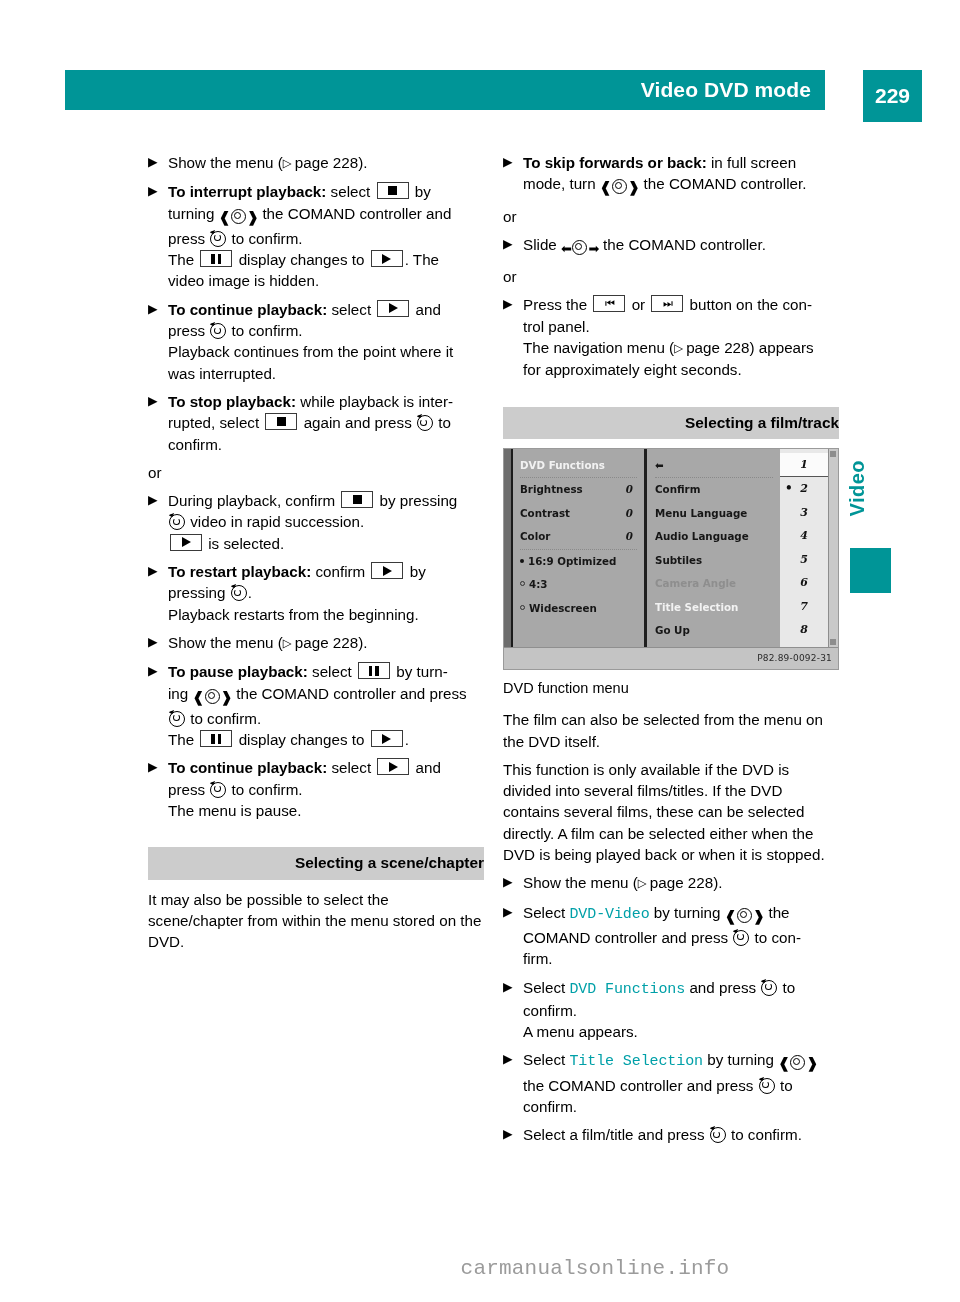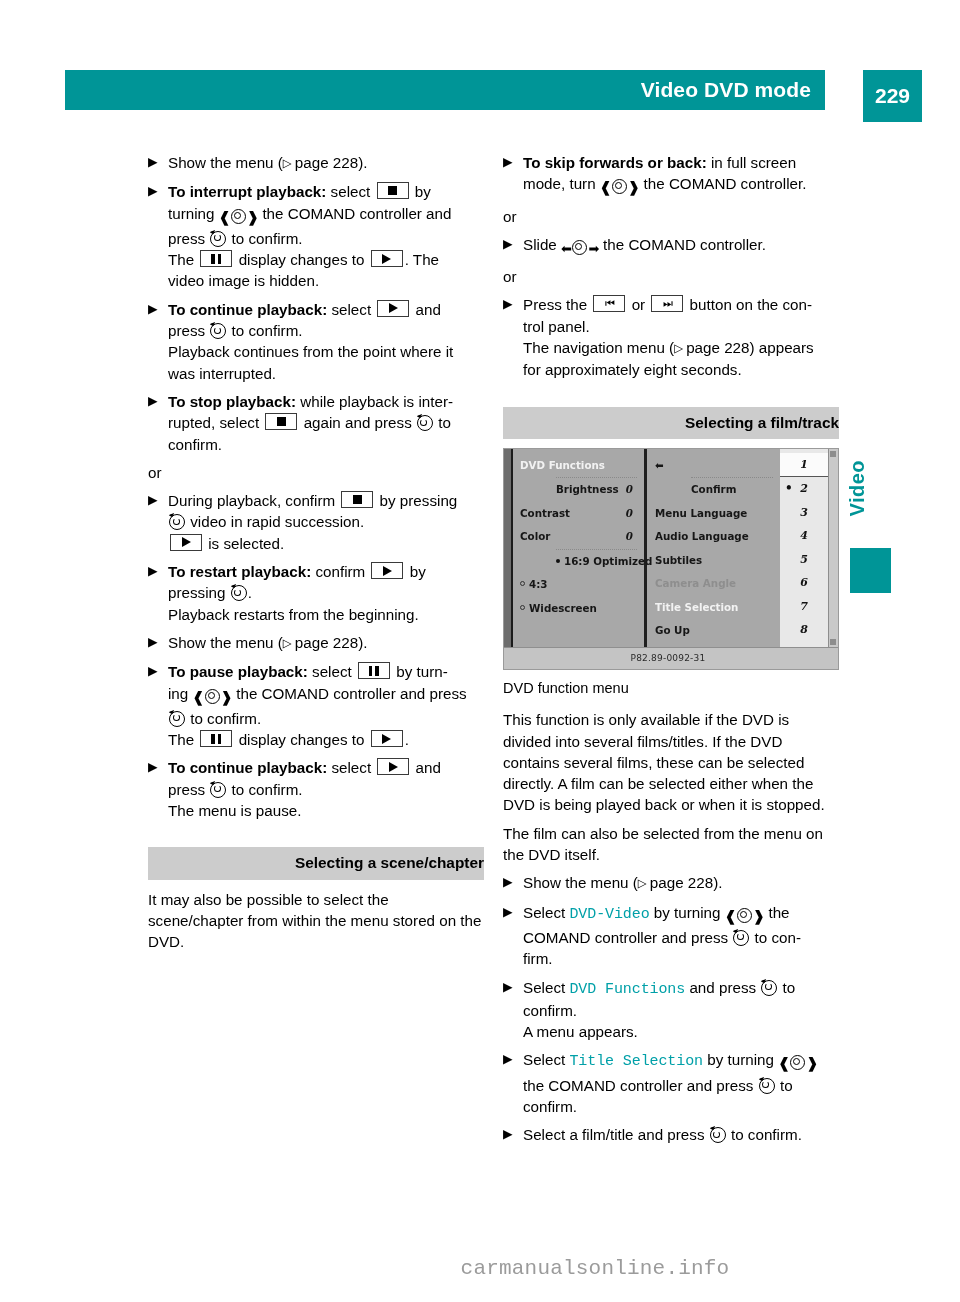--- a/index.html
+++ b/index.html
@@ -248,35 +248,35 @@
     border-left:1px solid #8d8d8d;
     position:relative;
   }
   .fig-scroll .sb-end{
     position:absolute;left:1px;width:6px;height:6px;background:#8d8d8d;
   }
   .f-row{ height:23.5px; line-height:23.5px; position:relative; white-space:nowrap; }
   .f-row.dim{ color:#8e8e8e; }
   .f-row.light{ color:#f2f2f2; }
   .f-row .val{ position:absolute; right:4px; font-style:italic; font-family:"DejaVu Serif",serif;}
-  .f-sep{ border-top:1px dotted #8a8a8a;margin-left:36px; }
+  .f-sep{ border-top:1px dotted #8a8a8a; }
   .f-dot{ display:inline-block; width:4px;height:4px;background:#111;border-radius:50%;vertical-align:2px;margin-right:4px;}
   .f-dot.hollow{ background:transparent; border:1px solid #333; width:3px;height:3px;}
   .f3-row{
     height:23.5px; line-height:23.5px;
     text-align:center; position:relative;
   }
   .f3-row.first{ background:#fbfbfb; border-bottom:1px solid #555;}
   .f3-row .mk{ position:absolute; left:5px; top:0; font-size:12px; font-style:normal;}
   .fig-caption-bar{
     position:absolute;
     left:0;right:0;bottom:0;height:22px;
     background:#c4c4c4;
     border-top:1px solid #8f8f8f;
-    display:flex;align-items:center;justify-content:center;
+    display:flex;align-items:center;justify-content:flex-end;
     padding-right:6px;
     box-sizing:border-box;
   }
   .fig-code{
     font-size:9px; color:#2a2a2a; font-family:"DejaVu Sans", sans-serif;
     letter-spacing:0.2px;
   }
   .fig-caption{
     font-size:14.5px;
     margin:8px 0 10px 0;
@@ -580,22 +580,22 @@
           <div class="sb-end" style="bottom:2px"></div>
         </div>
       </div>
       <div class="fig-caption-bar">
         <span class="fig-code">P82.89-0092-31</span>
       </div>
     </div>
     <div class="fig-caption">DVD function menu</div>
   </div>
 
+  <div class="para">The film can also be selected from the menu on the DVD itself.</div>
   <div class="para">This function is only available if the DVD is divided into several films/titles. If the DVD contains several films, these can be selected directly. A film can be selected either when the DVD is being played back or when it is stopped.</div>
-  <div class="para">The film can also be selected from the menu on the DVD itself.</div>
 
   <div class="step">
     <span class="bullet">▶</span>
     <span>Show the menu (</span><span class="pg-ref">▷&nbsp;</span><span>page 228</span><span>).</span>
   </div>
 
   <div class="step">
     <span class="bullet">▶</span>
     <span>Select</span>
     <span class="menu-tok">DVD-Video</span>

